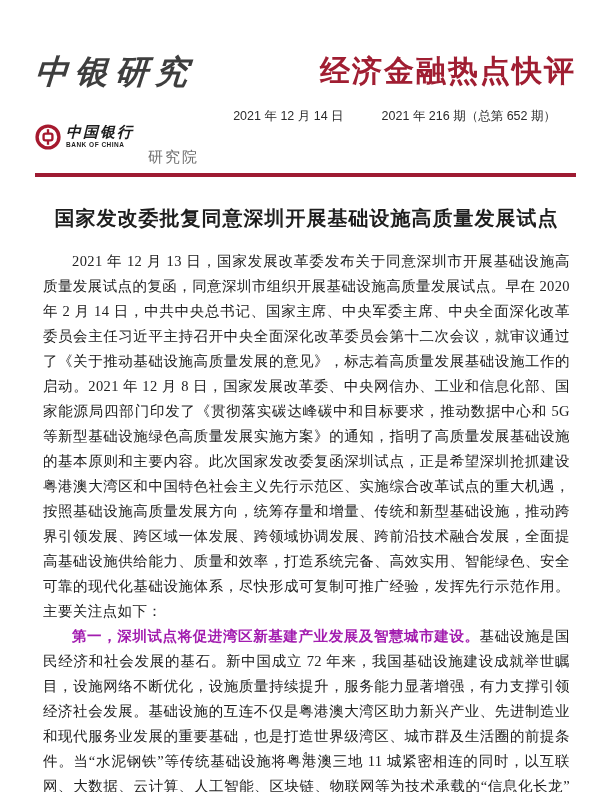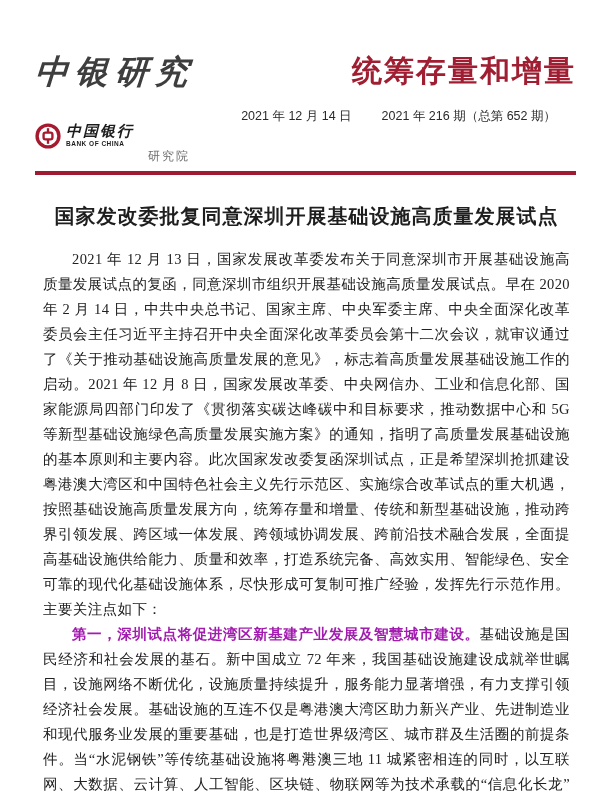--- a/index.html
+++ b/index.html
@@ -69,32 +69,32 @@
   .org-en {
     font-family: "Liberation Sans", sans-serif;
     font-weight: bold;
     font-size: 6.5px;
     color: #1c1c1c;
     letter-spacing: 0.5px;
     margin-top: 2px;
   }
   .dept {
     font-family: Liberation Sans, sans-serif;
-    font-size: 12px;
+    font-size: 15px;
     color: #6e6e6e;
     margin-left: 14px;
     letter-spacing: 2px;
     margin-top: 40px;
   }
   .issue-info {
     font-family: "Liberation Sans", "DejaVu Sans", sans-serif;
     font-size: 12.5px;
     color: #2a2a2a;
     display: flex;
-    gap: 30px;
+    gap: 38px;
     padding-bottom: 2px;
   }
 
   .rule {
     height: 4px;
     background: #9E1B32;
     margin-top: 6px;
   }
 
   
@@ -137,21 +137,21 @@
   }
 </style>
 </head>
 <body>
 
 <div class="page">
 
   <header class="header">
     <div class="header-top">
       <div class="calligraphy">中银研究</div>
-      <div class="pub-title">统筹存量和增量</div>
+      <div class="pub-title">经济金融热点快评</div>
     </div>
 
     <div class="header-meta">
       <div class="org">
         <span class="boc-logo">
           <svg viewBox="0 0 100 100" xmlns="http://www.w3.org/2000/svg">
             <circle cx="50" cy="50" r="42" fill="none" stroke="#A6192E" stroke-width="13"></circle>
             <rect x="33" y="37" width="34" height="26" rx="7" fill="none" stroke="#A6192E" stroke-width="9"></rect>
             <line x1="50" y1="20" x2="50" y2="38" stroke="#A6192E" stroke-width="9"></line>
             <line x1="50" y1="62" x2="50" y2="80" stroke="#A6192E" stroke-width="9"></line>

